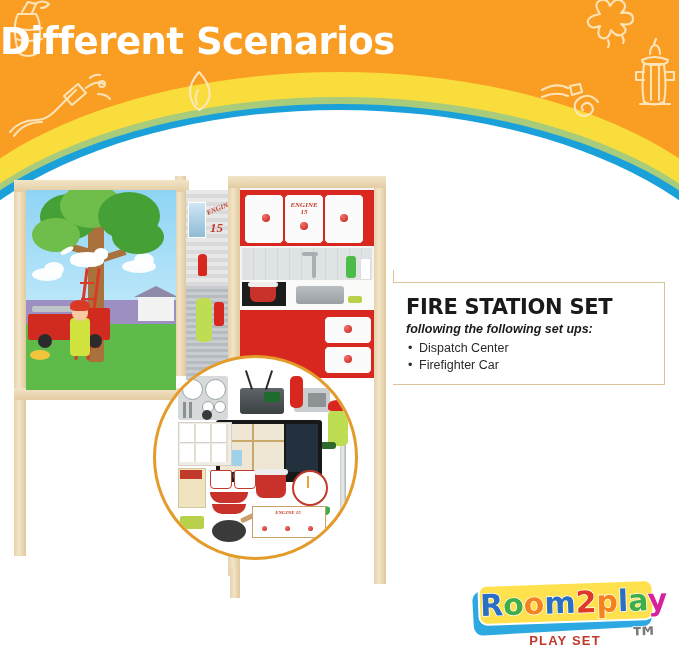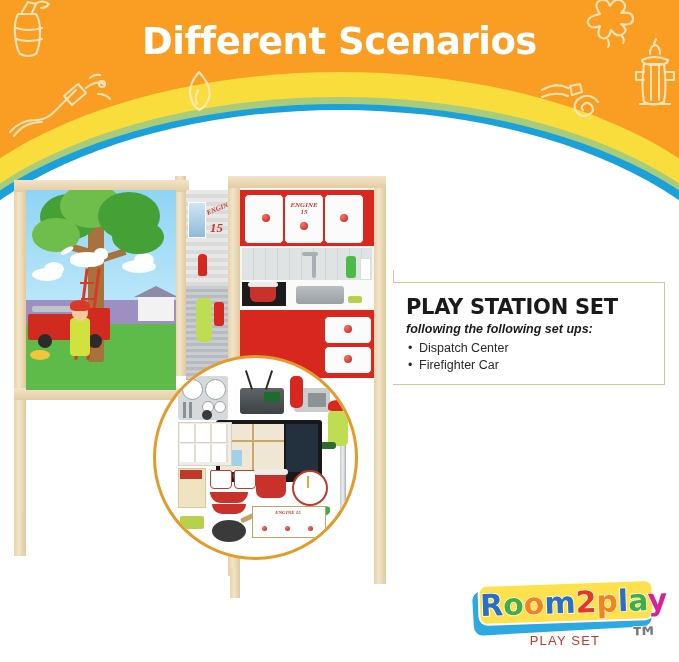--- a/index.html
+++ b/index.html
@@ -12,21 +12,21 @@
   
   .banner{position:absolute;left:0;top:0;width:679px;height:200px;overflow:hidden;}
   .banner-bg{position:absolute;inset:0;background:#F99D23;}
   .wave{position:absolute;left:-14%;width:128%;border-radius:50%/100% 100% 0 0;}
   .wave-yellow{top:72px;height:230px;background:#F9DD3C;}
   .wave-green{top:97px;height:230px;background:#A8CC7B;}
   .wave-blue{top:104px;height:230px;background:#1BA1DA;}
   .wave-white{top:110px;height:240px;background:#ffffff;}
 
   .banner-title{
-    position:absolute;left:0;top:20px;width:679px;text-align:center;
+    position:absolute;left:0;top:20px;width:679px;
     font-size:37px;font-weight:bold;color:#ffffff;letter-spacing:-0.5px;
     font-family:"DejaVu Sans","Liberation Sans",sans-serif;
   }
 
   .doodle{position:absolute;stroke:#FFE9C4;fill:none;stroke-width:2.1;
           stroke-linecap:round;stroke-linejoin:round;opacity:.92;}
 
   
   .playset{position:absolute;left:0;top:168px;width:420px;height:430px;}
   .post{position:absolute;background:linear-gradient(90deg,#E6D2AA 0%,#F2E4C8 40%,#E0C99C 100%);}
@@ -100,21 +100,21 @@
              border-radius:9px;transform:rotate(-2deg);border:2px solid #ffffff;box-sizing:border-box;}
   .logo-word{position:absolute;left:10px;top:10px;width:176px;height:36px;
              transform:rotate(-2deg);text-align:center;}
   .logo-word span{
     font-size:30px;font-weight:bold;line-height:36px;
     font-family:"DejaVu Sans","Liberation Sans",sans-serif;
     -webkit-text-stroke:1.4px #ffffff;paint-order:stroke fill;
   }
   .tm{position:absolute;right:-2px;top:38px;font-size:7px;color:#7a7a7a;}
   .playset-label{position:absolute;left:0;top:58px;width:190px;text-align:center;
-     font-size:13px;font-weight:normal;color:#C0392B;letter-spacing:1.2px;}
+     font-size:13px;font-weight:bold;color:#C0392B;letter-spacing:1.2px;}
 </style>
 </head>
 <body>
 
 <div class="page">
 
   <div class="banner">
     <div class="banner-bg"></div>
     <div class="wave wave-yellow"></div>
     <div class="wave wave-green"></div>
@@ -336,21 +336,21 @@
 
     <div class="acc" style="left:96px;top:148px;width:72px;height:30px;background:#fff;border:1px solid #C8A06A;"></div>
     <div class="acc" style="left:110px;top:152px;width:44px;text-align:center;color:#C0392B;font-weight:bold;font-style:italic;font-size:5px;font-family:'Liberation Serif',serif;">ENGINE 15</div>
     <div class="acc knob" style="left:106px;top:168px;width:5px;height:5px;"></div>
     <div class="acc knob" style="left:129px;top:168px;width:5px;height:5px;"></div>
     <div class="acc knob" style="left:152px;top:168px;width:5px;height:5px;"></div>
   </div>
 
   <div class="callout-stem"></div>
   <div class="callout">
-    <h1>PLAY STATION SET</h1>
+    <h1>FIRE STATION SET</h1>
     <p class="sub">following the following set ups:</p>
     <ul>
       <li>Dispatch Center</li>
       <li>Firefighter Car</li>
     </ul>
   </div>
 
   <div class="logo">
     <div class="logo-blue"></div>
     <div class="logo-yellow"></div>

